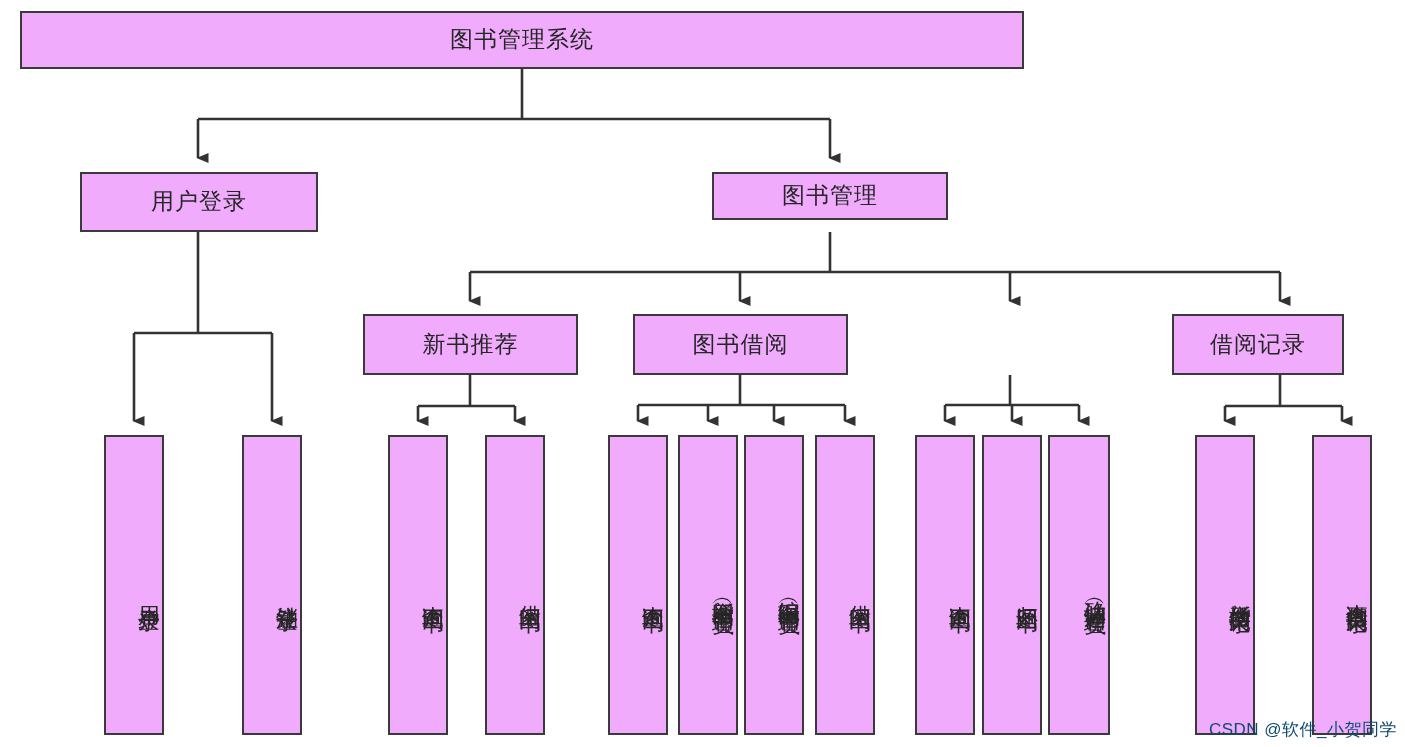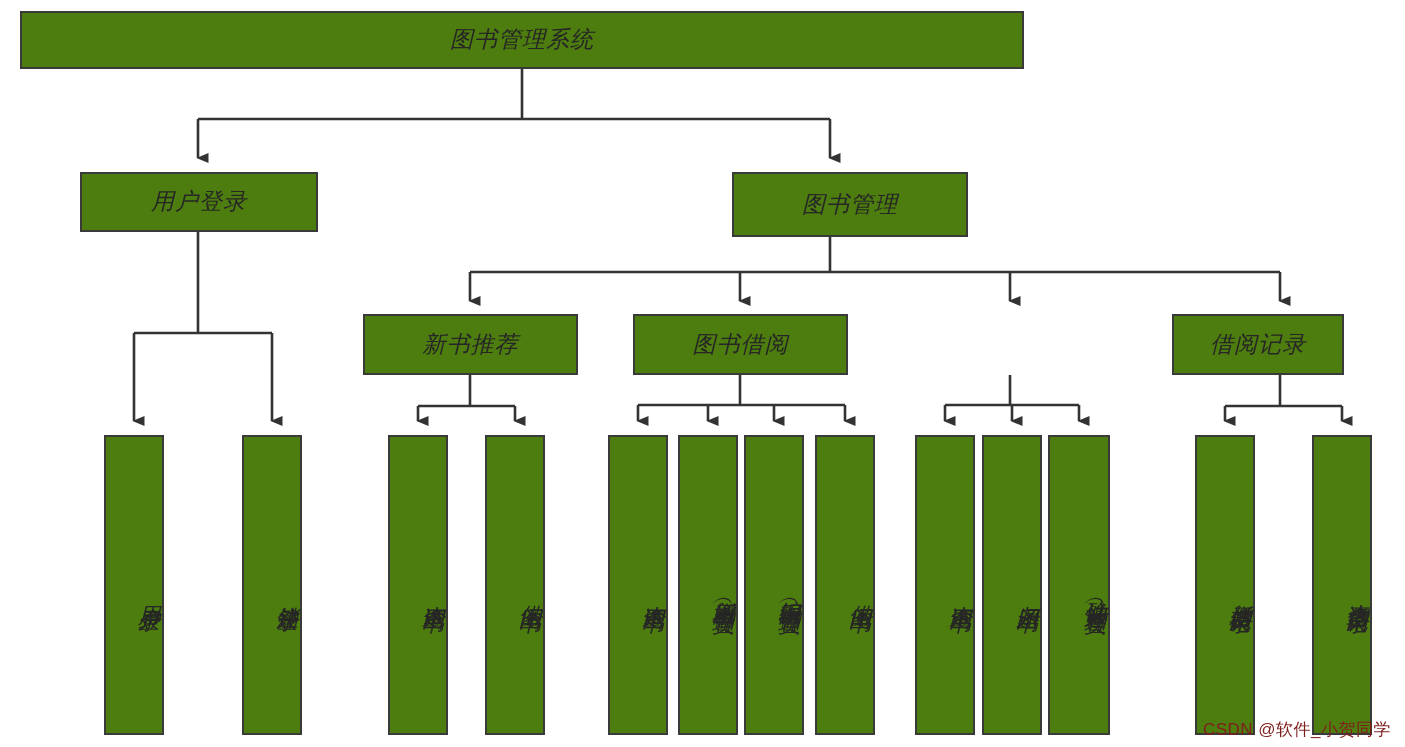--- a/index.html
+++ b/index.html
@@ -14,27 +14,26 @@
   #diagram{
     position:absolute;left:0;top:0;width:1405px;height:747px;
   }
   svg#edges{
     position:absolute;left:0;top:0;width:1405px;height:747px;
     pointer-events:none;
   }
   .node{
     position:absolute;
     box-sizing:border-box;
-    background:#4d7c0f;
+    background:#f0abfc;
     border:2.5px solid #3a3a3a;
     display:flex;
     align-items:center;
     justify-content:center;
     color:#262626;
-    font-style:italic;
   }
   .node.horiz{
     font-size:23px;
     letter-spacing:1px;
   }
   .node.vert{
     writing-mode:vertical-rl;
     text-orientation:upright;
     font-size:22px;
     letter-spacing:2px;
@@ -46,23 +45,23 @@
     display:block;
     line-height:1.18;
     white-space:pre;
   }
   .node.vert .label{
     writing-mode:vertical-rl;
     text-orientation:upright;
   }
   #watermark{
     position:absolute;
-    right:14px;bottom:6px;
+    right:8px;bottom:6px;
     font-size:17px;
-    color:#7f1d1d;
+    color:#0c4a6e;
     letter-spacing:0.5px;
     white-space:nowrap;
     font-family:"Liberation Sans","DejaVu Sans",sans-serif;
   }
 </style>
 </head>
 <body>
 
 <div id="diagram">
 
@@ -116,21 +115,21 @@
     </g>
   </svg>
 
   <div class="node horiz" style="left:20px;top:11px;width:1004px;height:58px;">
     <span class="label">图书管理系统</span>
   </div>
 
   <div class="node horiz" style="left:80px;top:172px;width:238px;height:60px;">
     <span class="label">用户登录</span>
   </div>
-  <div class="node horiz" style="left:732px;top:172px;width:236px;height:65px;">
+  <div class="node horiz" style="left:712px;top:172px;width:236px;height:48px;">
     <span class="label">图书管理</span>
   </div>
 
   <div class="node horiz" style="left:633px;top:314px;width:215px;height:61px;">
     <span class="label">图书借阅</span>
   </div>
   <div class="node horiz" style="left:363px;top:314px;width:215px;height:61px;">
     <span class="label">新书推荐</span>
   </div>
   <div class="node horiz" style="left:1172px;top:314px;width:172px;height:61px;">

